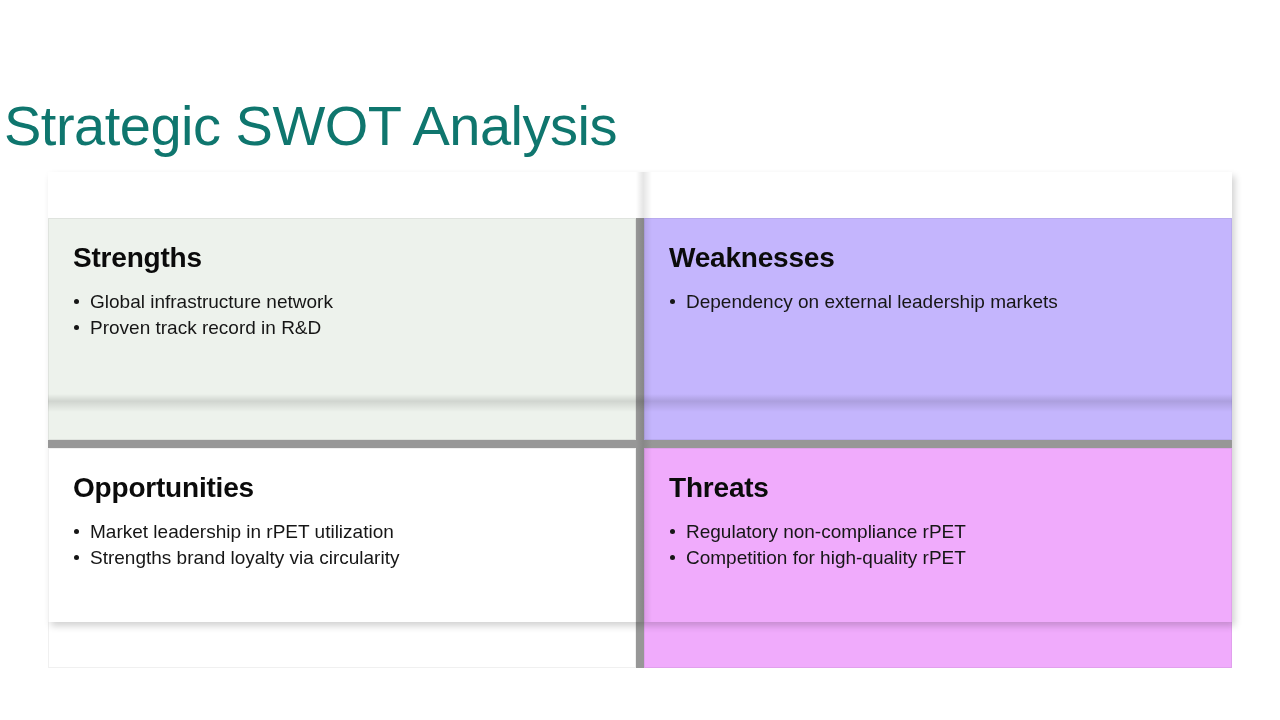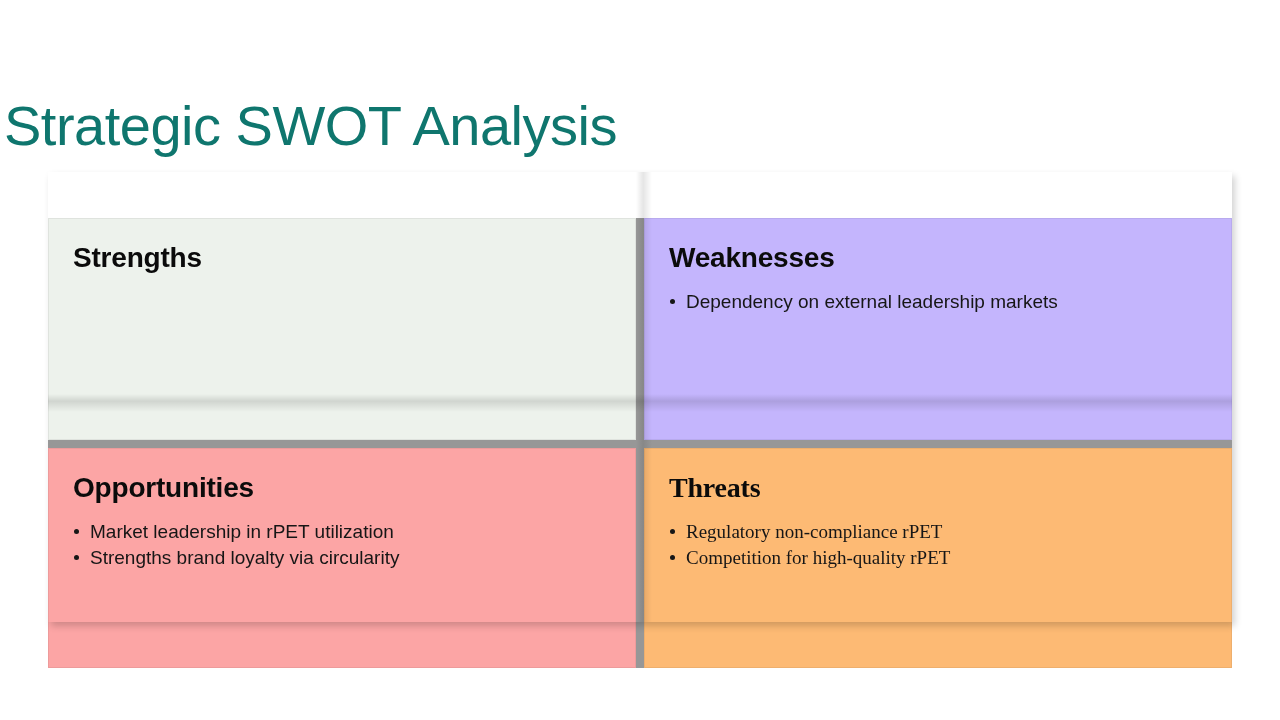--- a/index.html
+++ b/index.html
@@ -147,53 +147,63 @@
 <body style="background: rgb(255, 255, 255);">
 
 <div class="slide">
 
   <h1 class="slide-title">Strategic SWOT Analysis</h1>
 
   <div class="swot-grid" style="background: rgb(151, 151, 151); margin-top: 46px;">
 
     <div class="quadrant q-strengths" style="background: rgb(237, 242, 236);">
       <div class="q-heading">Strengths</div>
+      <ul class="q-list">
+        <li>
+          <span class="bullet-dot"></span>
+          <span>Global infrastructure network</span>
+        </li>
+        <li>
+          <span class="bullet-dot"></span>
+          <span>Proven track record in R&amp;D</span>
+        </li>
+      </ul>
     </div>
 
     <div class="divider-v" style="grid-row: 1; background: rgb(151, 151, 151);"></div>
 
     <div class="quadrant q-weaknesses" style="background: #c4b5fd;">
       <div class="q-heading">Weaknesses</div>
       <ul class="q-list">
         <li>
           <span class="bullet-dot"></span>
           <span>Dependency on external leadership markets</span>
         </li>
       </ul>
     </div>
 
     <div class="divider-h" style="background: rgb(151, 151, 151);"></div>
 
-    <div class="quadrant q-opportunities" style="background: #fca5a5;">
+    <div class="quadrant q-opportunities" style="background: #ffffff;">
       <div class="q-heading">Opportunities</div>
       <ul class="q-list">
         <li>
           <span class="bullet-dot"></span>
           <span>Market leadership in rPET utilization</span>
         </li>
         <li>
           <span class="bullet-dot"></span>
           <span>Strengths brand loyalty via circularity</span>
         </li>
       </ul>
     </div>
 
     <div class="divider-v" style="grid-row: 3; background: rgb(151, 151, 151);"></div>
 
-    <div class="quadrant q-threats" style="background: #fdba74; font-family: Liberation Serif, serif;">
+    <div class="quadrant q-threats" style="background: #f0abfc;">
       <div class="q-heading">Threats</div>
       <ul class="q-list">
         <li>
           <span class="bullet-dot"></span>
           <span>Regulatory non-compliance rPET</span>
         </li>
         <li>
           <span class="bullet-dot"></span>
           <span>Competition for high-quality rPET</span>
         </li>

